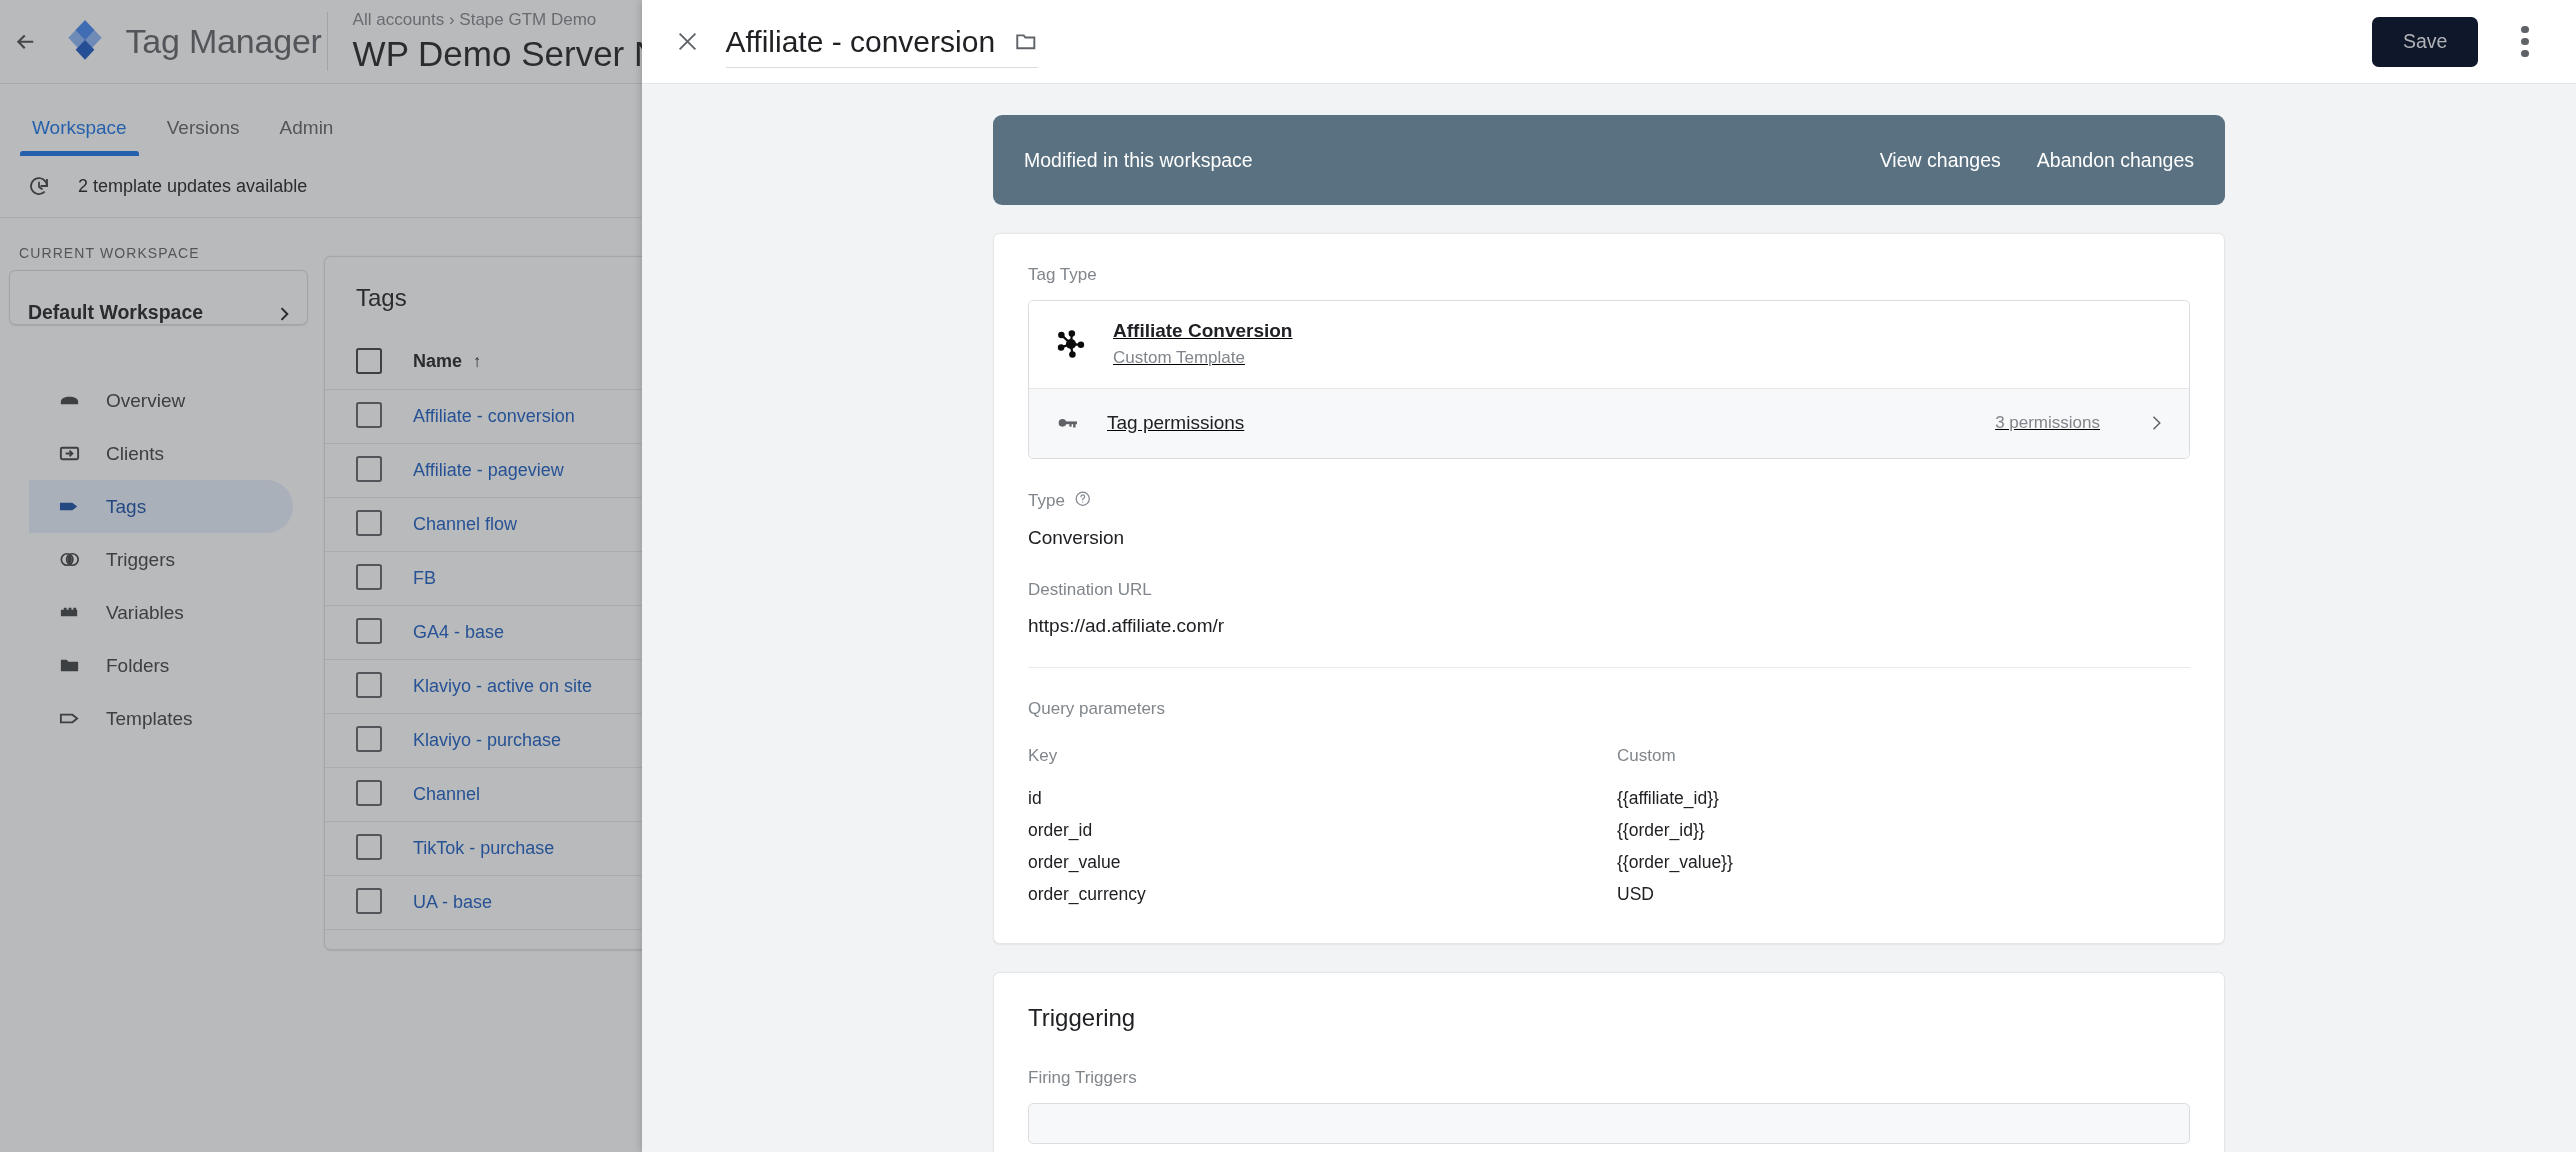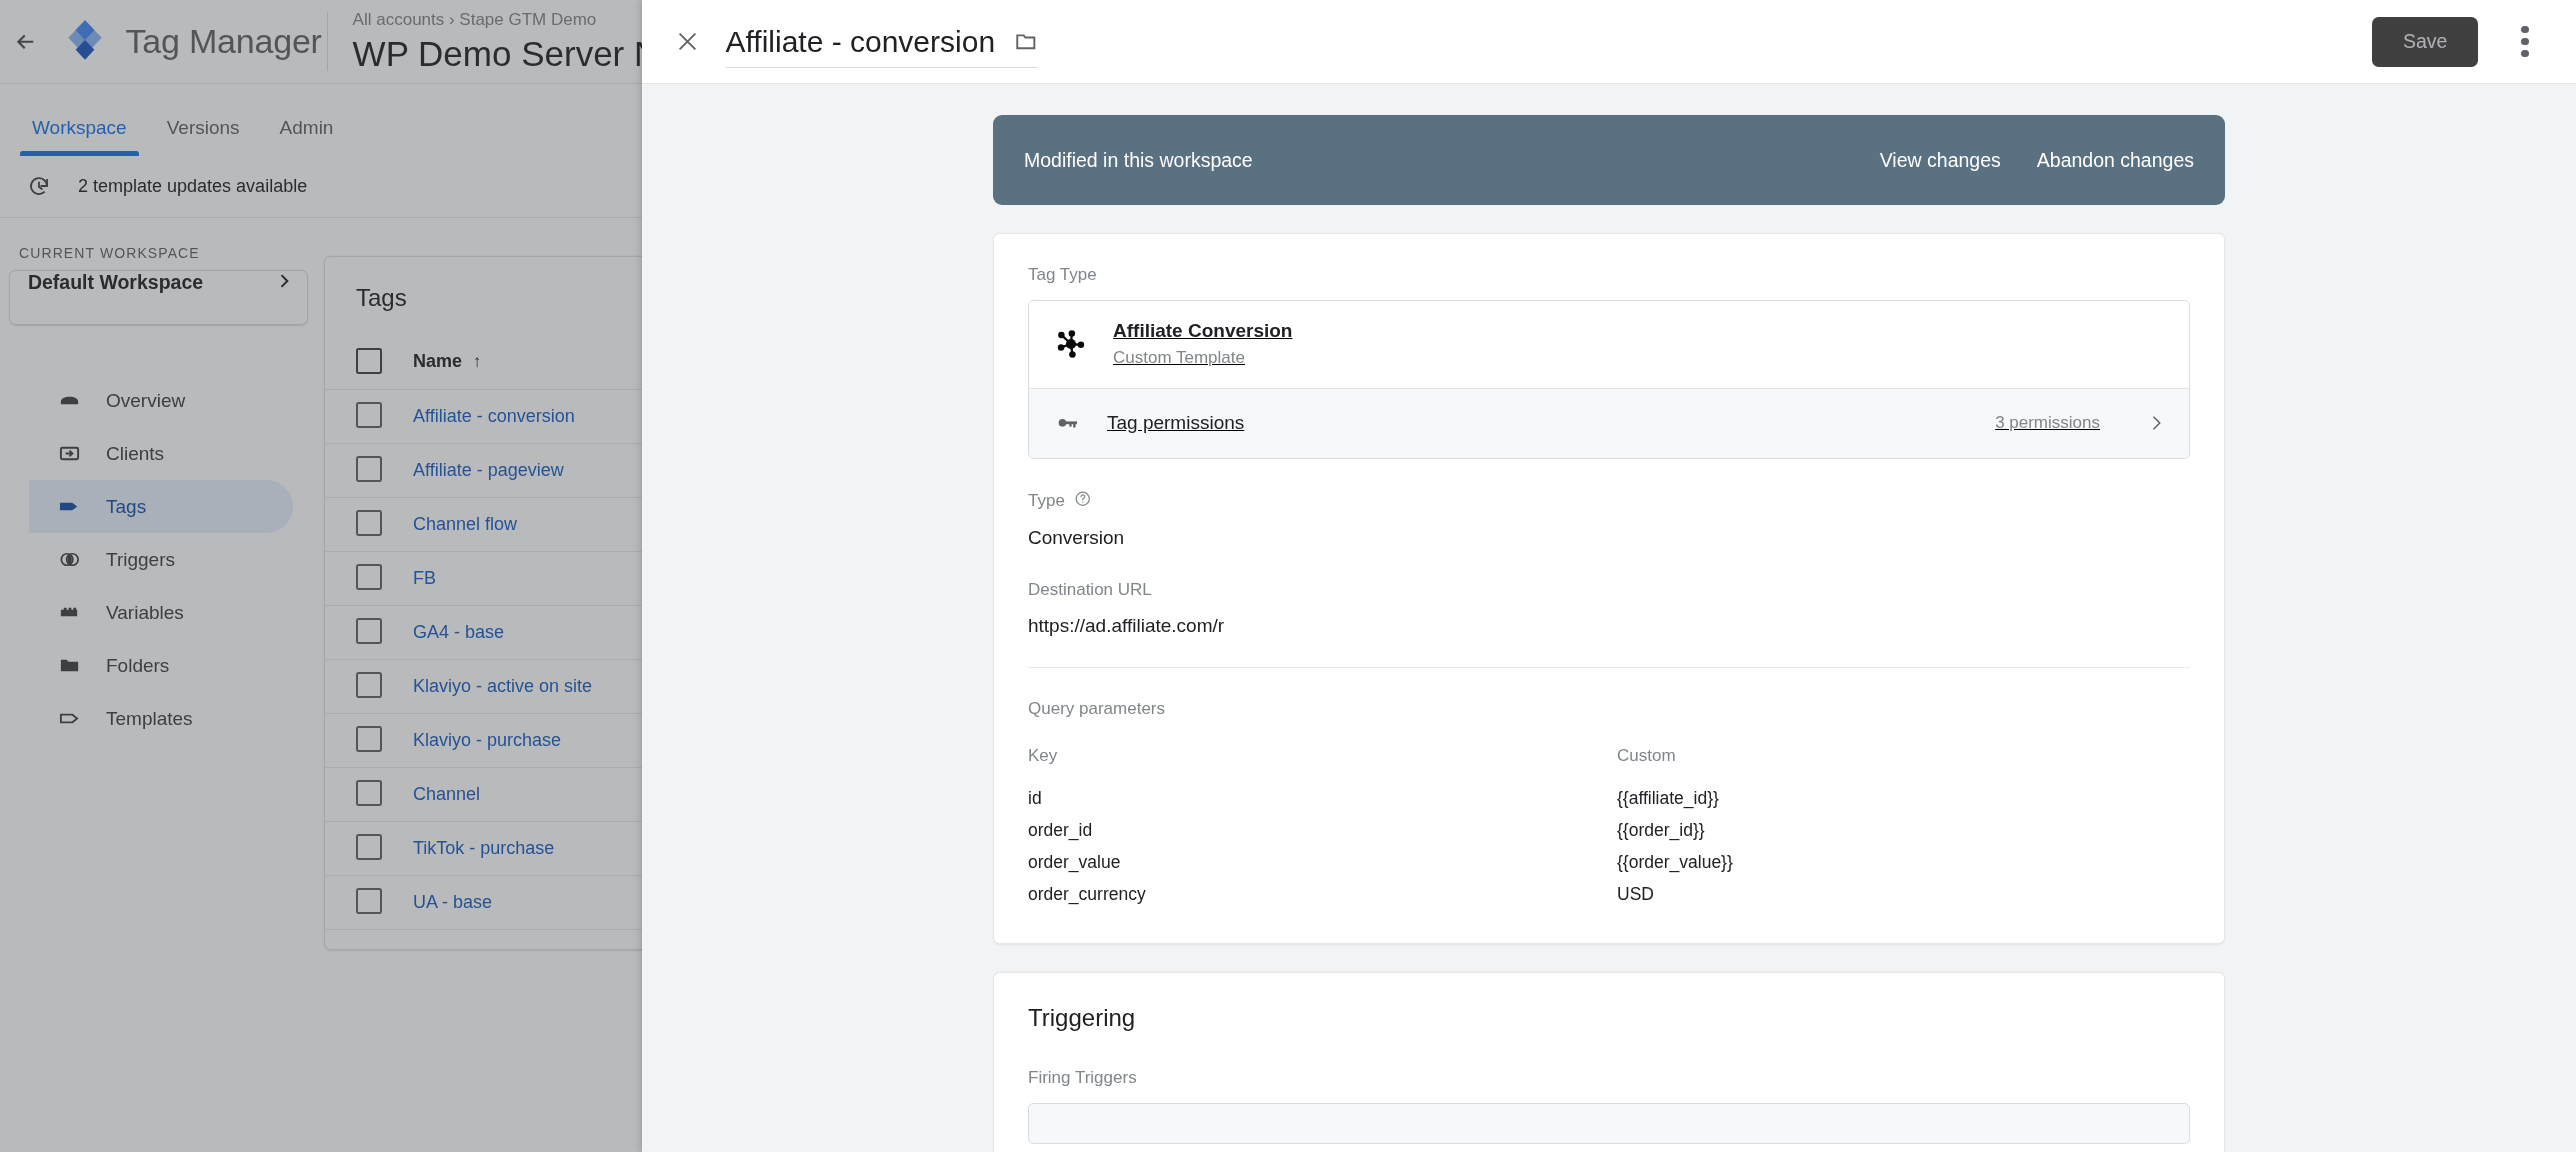--- a/index.html
+++ b/index.html
@@ -81,21 +81,21 @@
     position: absolute; left: 0; top: 218px; width: 324px; bottom: 0;
     background: #ffffff; padding-top: 27px;
   }
   .nav-caption {
     font-size: 14px; letter-spacing: 1.1px; color: #5f6368;
     padding-left: 19px; margin-bottom: 9.4px; font-weight: 500;
   }
   .workspace-card {
     margin: 0 16px 0 9.4px; height: 55px; border-radius: 6.7px;
     border: 0.7px solid #dadce0; background: #ffffff;
-    display: flex; align-items: flex-start; justify-content: space-between;
+    display: flex; align-items: flex-end; justify-content: space-between;
     padding: 0 13.5px 0 17.5px;
     box-shadow: 0 0.7px 1.3px rgba(60,64,67,.15);
   }
   .workspace-name { font-size: 19.5px; color: #202124; font-weight: 700; }
   .workspace-chevron { color: #202124; display: flex; }
   .nav-list { margin-top: 49px; padding-left: 29px; }
   .nav-item {
     height: 53px; display: flex; align-items: center;
     padding-left: 27px; border-radius: 0 27px 27px 0;
     margin-right: 31px; gap: 23px;
@@ -159,21 +159,21 @@
   .dlg-title-wrap {
     margin-left: 17.5px; display: flex; align-items: center; gap: 17.5px;
     border-bottom: 1.3px solid #dadce0; padding-bottom: 8px; margin-top: 9.4px;
   }
   .dlg-title {
     font-size: 30px; color: #202124; font-weight: 400; white-space: nowrap;
   }
   .folder-icon { color: #5f6368; display: flex; align-items: center; }
   .hdr-spacer { flex: 1; }
   .save-btn {
-    background: #404040; color: #b0b2b5; font-size: 19.5px;
+    background: #0f172a; color: #b0b2b5; font-size: 19.5px;
     border: none; border-radius: 6.7px; padding: 13.5px 31px;
     font-family: "Liberation Sans", sans-serif;
   }
   .kebab-btn {
     width: 42px; height: 42px; margin-left: 25.6px;
     display: flex; flex-direction: column; align-items: center; justify-content: center; gap: 4.7px;
   }
   .kebab-dot { width: 7.4px; height: 7.4px; border-radius: 50%; background: #5f6368; }
 
   .dlg-body {

